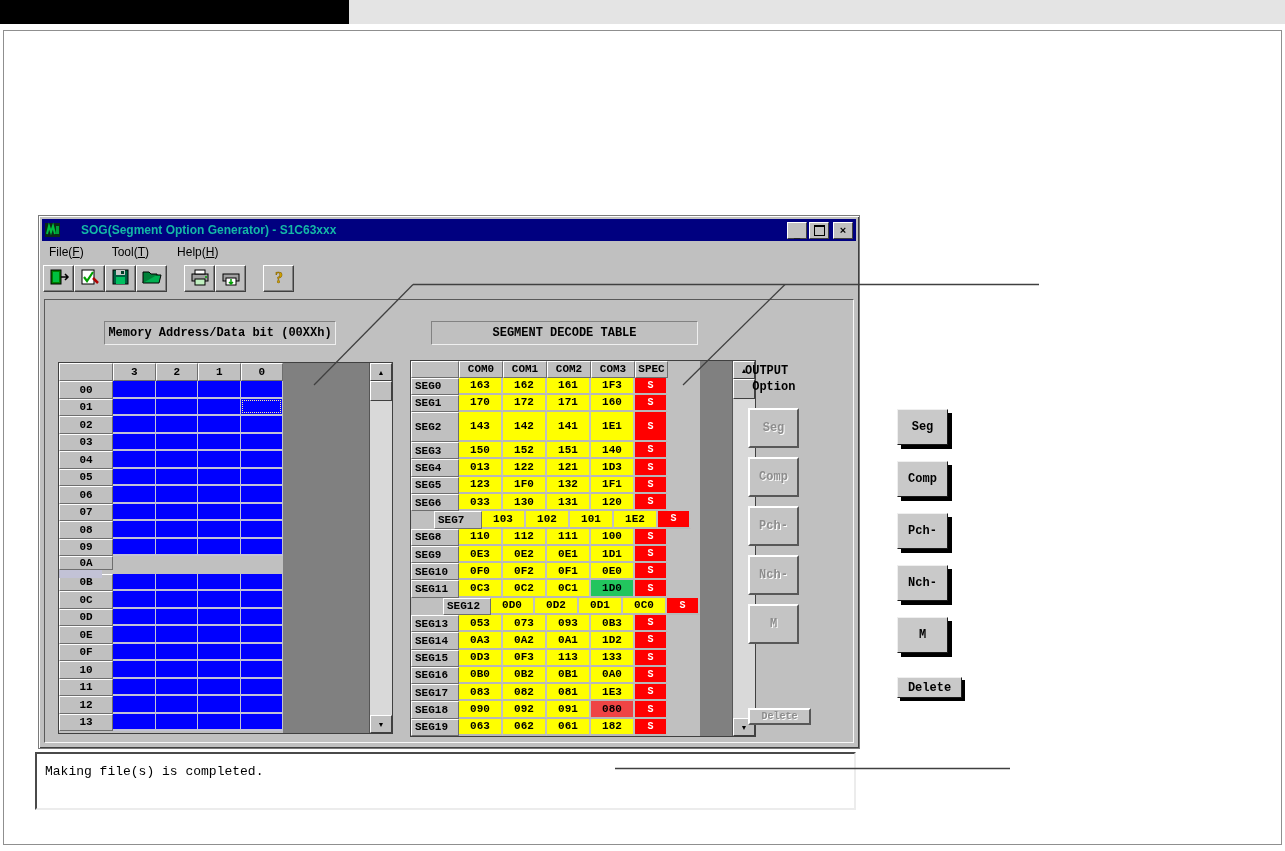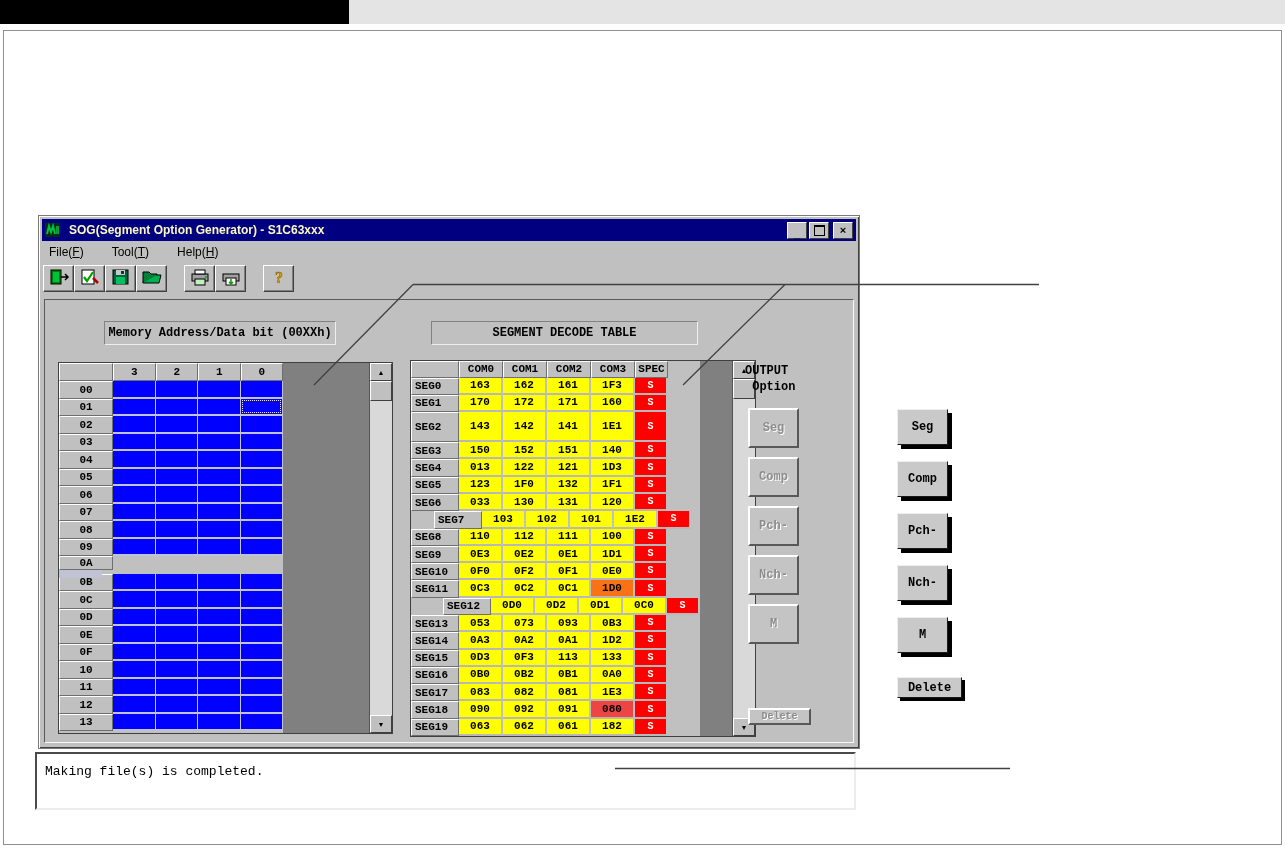--- a/index.html
+++ b/index.html
@@ -8,21 +8,21 @@
   .abs{position:absolute;}
   
   #top-black{left:0;top:0;width:349px;height:24px;background:#000;}
   #top-gray{left:349px;top:0;width:936px;height:24px;background:#e4e4e4;}
   #page-frame{left:3px;top:30px;width:1277px;height:813px;border:1px solid #8f8f8f;background:#fff;}
   
   #sog-window{left:38px;top:215px;width:820px;height:532px;background:#c0c0c0;
               border:1px solid #7a7a7a;box-shadow:inset 1px 1px 0 #ffffff,inset -1px -1px 0 #404040;}
   .titlebar{position:absolute;left:3px;top:3px;right:3px;height:22px;background:#000080;
             display:flex;align-items:center;padding:0 3px;}
-  .title-text{color:#fef9c3;font:bold 12px "Liberation Sans",sans-serif;margin-left:8px;flex:1;
+  .title-text{color:#14b8a6;font:bold 12px "Liberation Sans",sans-serif;margin-left:20px;flex:1;
               white-space:nowrap;overflow:hidden;}
   .win-btn{width:18px;height:15px;background:#c0c0c0;border:1px solid;border-color:#fff #404040 #404040 #fff;
            margin-left:2px;display:flex;align-items:flex-end;justify-content:center;cursor:default;
            font:bold 11px "Liberation Sans",sans-serif;line-height:10px;color:#000;}
   .win-btn.max{align-items:center;}
   .win-btn .maxbox{width:9px;height:8px;border:1px solid #000;border-top-width:2px;}
   .win-btn.close{margin-left:4px;align-items:center;}
   .menubar{position:absolute;left:3px;top:26px;right:3px;height:20px;display:flex;align-items:center;
            padding-left:7px;gap:28px;font:12px "Liberation Sans",sans-serif;color:#000;}
   .menu-item{white-space:nowrap;}
@@ -432,21 +432,21 @@
           <div class="dec-cell" style="background: rgb(255, 255, 0);">0F2</div>
           <div class="dec-cell" style="background: rgb(255, 255, 0);">0F1</div>
           <div class="dec-cell" style="background: rgb(255, 255, 0);">0E0</div>
           <div class="dec-cell spec" style="background: rgb(255, 0, 0);">S</div>
         </div>
         <div class="trow" style="height: 17.8px;">
           <div class="hcell dec-rh">SEG11</div>
           <div class="dec-cell" style="background: rgb(255, 255, 0);">0C3</div>
           <div class="dec-cell" style="background: rgb(255, 255, 0);">0C2</div>
           <div class="dec-cell" style="background: rgb(255, 255, 0);">0C1</div>
-          <div class="dec-cell" style="background: #f97316;">1D0</div>
+          <div class="dec-cell" style="background: #22c55e;">1D0</div>
           <div class="dec-cell spec" style="background: rgb(255, 0, 0);">S</div>
         </div>
         <div class="trow" style="height: 17.8px; padding-left: 32px;">
           <div class="hcell dec-rh">SEG12</div>
           <div class="dec-cell" style="background: rgb(255, 255, 0);">0D0</div>
           <div class="dec-cell" style="background: rgb(255, 255, 0);">0D2</div>
           <div class="dec-cell" style="background: rgb(255, 255, 0);">0D1</div>
           <div class="dec-cell" style="background: rgb(255, 255, 0);">0C0</div>
           <div class="dec-cell spec" style="background: rgb(255, 0, 0);">S</div>
         </div>

